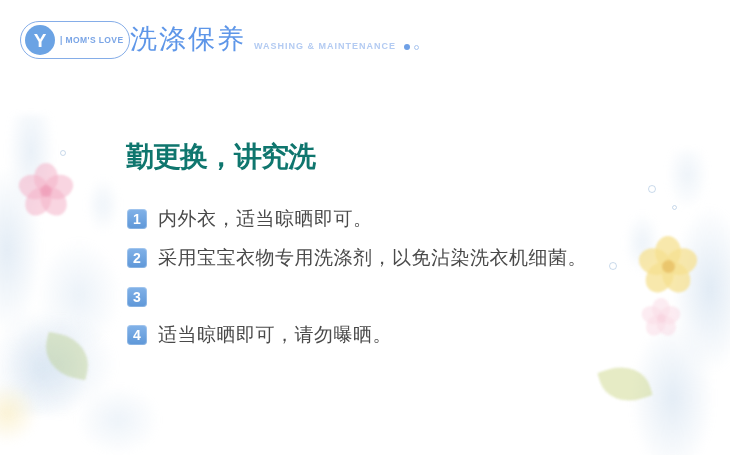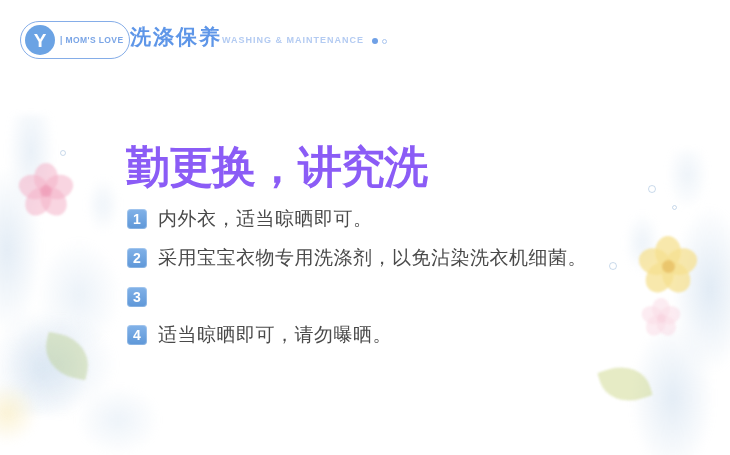--- a/index.html
+++ b/index.html
@@ -127,42 +127,42 @@
     color:#7aa5e6; font-size:8.5px; font-weight:bold;
     letter-spacing:.4px;
     white-space:nowrap;
   }
 
   .section-head {
     position:absolute; left:130px; top:26px;
     display:flex; align-items:flex-end;
   }
   .section-title-zh {
-    color:#5e96e8; font-size:21px; font-weight:bold;
+    color:#5e96e8; font-size:27px; font-weight:normal;
     letter-spacing:2px; line-height:1;
   }
   .section-title-en {
     color:#b3cbf2; font-size:9px; font-weight:bold;
-    letter-spacing:1px; margin-bottom:2px;
+    letter-spacing:1px; margin-left:8px; margin-bottom:2px;
     white-space:nowrap;
   }
   .pager-dots { display:flex; align-items:center; margin-left:8px; margin-bottom:3px; }
   .dot-filled {
     width:6px; height:6px; border-radius:50%;
     background:#6fa0e6;
   }
   .dot-empty {
     width:5px; height:5px; border-radius:50%;
     border:1.5px solid #a9c5ef; margin-left:4px;
   }
 
   
   .main-title {
     position:absolute; left:126px; top:138px;
-    color:#8b5cf6; font-size:44px; font-weight:bold;
+    color:#0f766e; font-size:28px; font-weight:bold;
     letter-spacing:-1px;
     white-space:nowrap;
   }
 
   .wash-list {
     position:absolute; left:127px; top:208px;
   }
   .wash-item {
     display:flex; align-items:flex-start;
     margin-bottom:17px;

